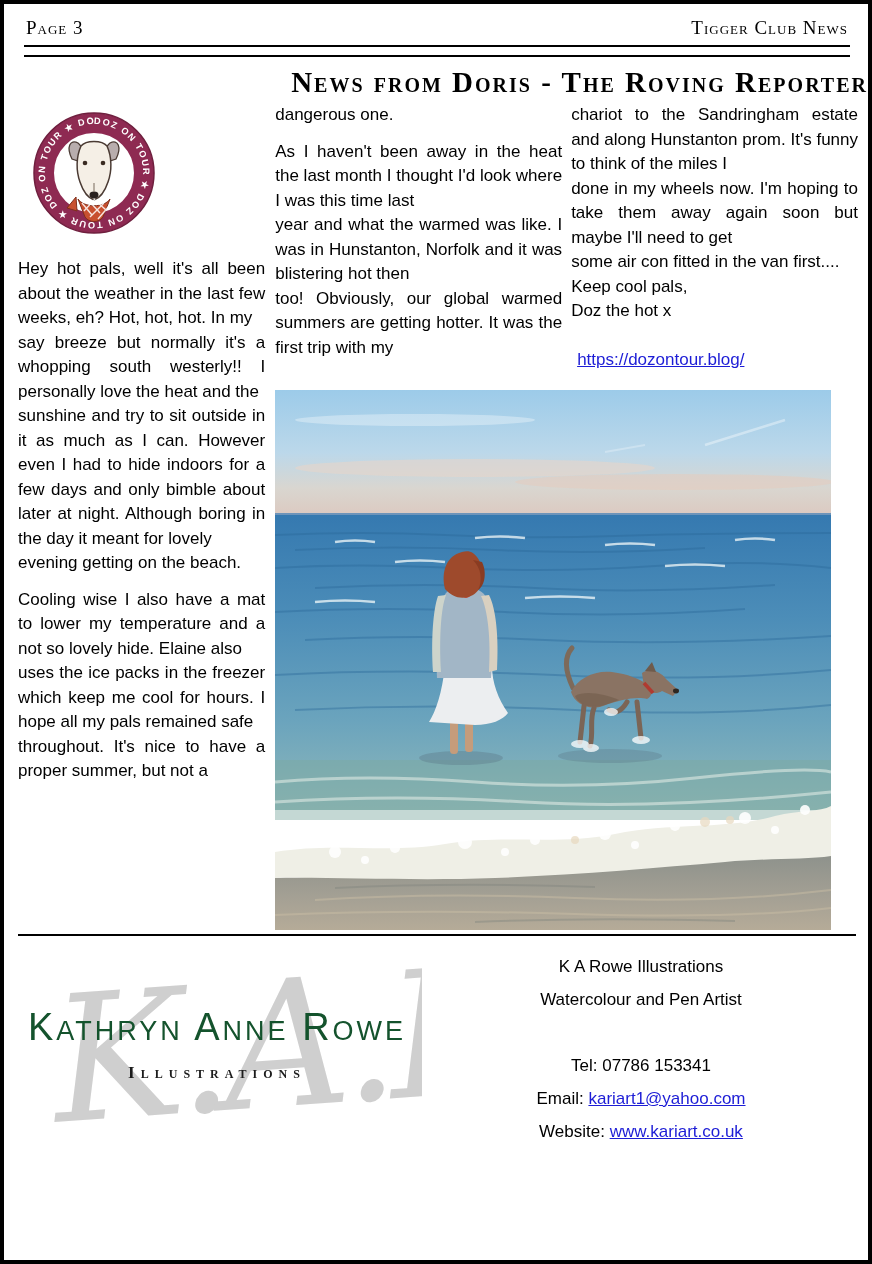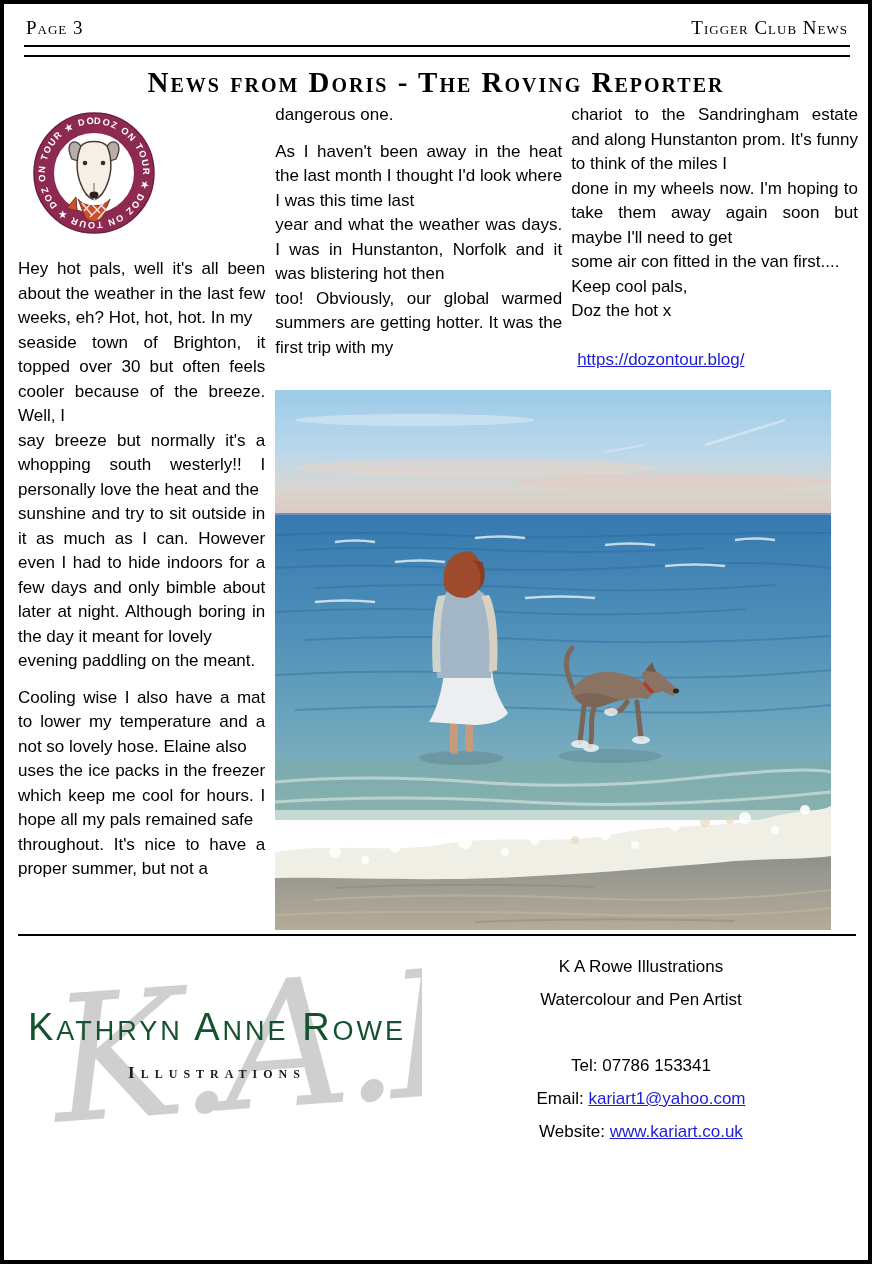--- a/index.html
+++ b/index.html
@@ -20,21 +20,21 @@
     font-variant:small-caps;
     font-size:19px; letter-spacing:1px;
   }
   .double-rule {
     margin:4px 18px 0 20px;
     border-top:2px solid #000;
     border-bottom:2px solid #000;
     height:12px;
   }
   .page-title {
-    text-align:center;
+    text-align:right;
     font-family:"Liberation Serif", serif;
     font-variant:small-caps;
     font-size:29px; letter-spacing:2px;
     margin:9px 0 4px 0;
   }
   
   .content { display:flex; gap:10px; padding:0 10px 0 14px; }
   .col1 { width:280px; }
   .right-area { width:660px; }
   .textcols { display:flex; gap:9px; }
@@ -114,35 +114,34 @@
               <path d="M57,90 L68,102"></path>
               <path d="M64,90 L74,99"></path>
             <path d="M72,92 L58,106"></path>
               <path d="M66,108 L78,94"></path>
               <path d="M52,100 L63,88"></path>
           </g>
         </g>
       </svg>
     </div>
     <p class="body">Hey hot pals, well it's all been about the weather in the last few weeks, eh? Hot, hot, hot. In my</p>
-    <p class="body">seaside town of Brighton, it topped over 30 but often feels cooler because of the breeze. Well, I</p>
     <p class="body">say breeze but normally it's a whopping south westerly!! I personally love the heat and the</p>
     <p class="body">sunshine and try to sit outside in it as much as I can. However even I had to hide indoors for a few days and only bimble about later at night. Although boring in the day it meant for lovely</p>
-    <p class="body">evening paddling on the meant.</p>
-    <p class="body gap">Cooling wise I also have a mat to lower my temperature and a not so lovely hose. Elaine also</p>
+    <p class="body">evening getting on the beach.</p>
+    <p class="body gap">Cooling wise I also have a mat to lower my temperature and a not so lovely hide. Elaine also</p>
     <p class="body">uses the ice packs in the freezer which keep me cool for hours. I hope all my pals remained safe</p>
     <p class="body">throughout. It's nice to have a proper summer, but not a</p>
   </div>
 
   <div class="right-area">
     <div class="textcols">
       <div class="col">
         <p class="body">dangerous one.</p>
         <p class="body gap">As I haven't been away in the heat the last month I thought I'd look where I was this time last</p>
-        <p class="body">year and what the weather was days. I was in Hunstanton, Norfolk and it was blistering hot then</p>
+        <p class="body">year and what the warmed was like. I was in Hunstanton, Norfolk and it was blistering hot then</p>
         <p class="body">too! Obviously, our global warmed summers are getting hotter. It was the first trip with my</p>
       </div>
       <div class="col">
         <p class="body">chariot to the Sandringham estate and along Hunstanton prom. It's funny to think of the miles I</p>
         <p class="body">done in my wheels now. I'm hoping to take them away again soon but maybe I'll need to get</p>
         <p class="body">some air con fitted in the van first....</p>
         <p class="body">Keep cool pals,</p>
         <p class="body">Doz the hot x</p>
         <div class="blog-link-line">
           <a href="#">https://dozontour.blog/</a>

